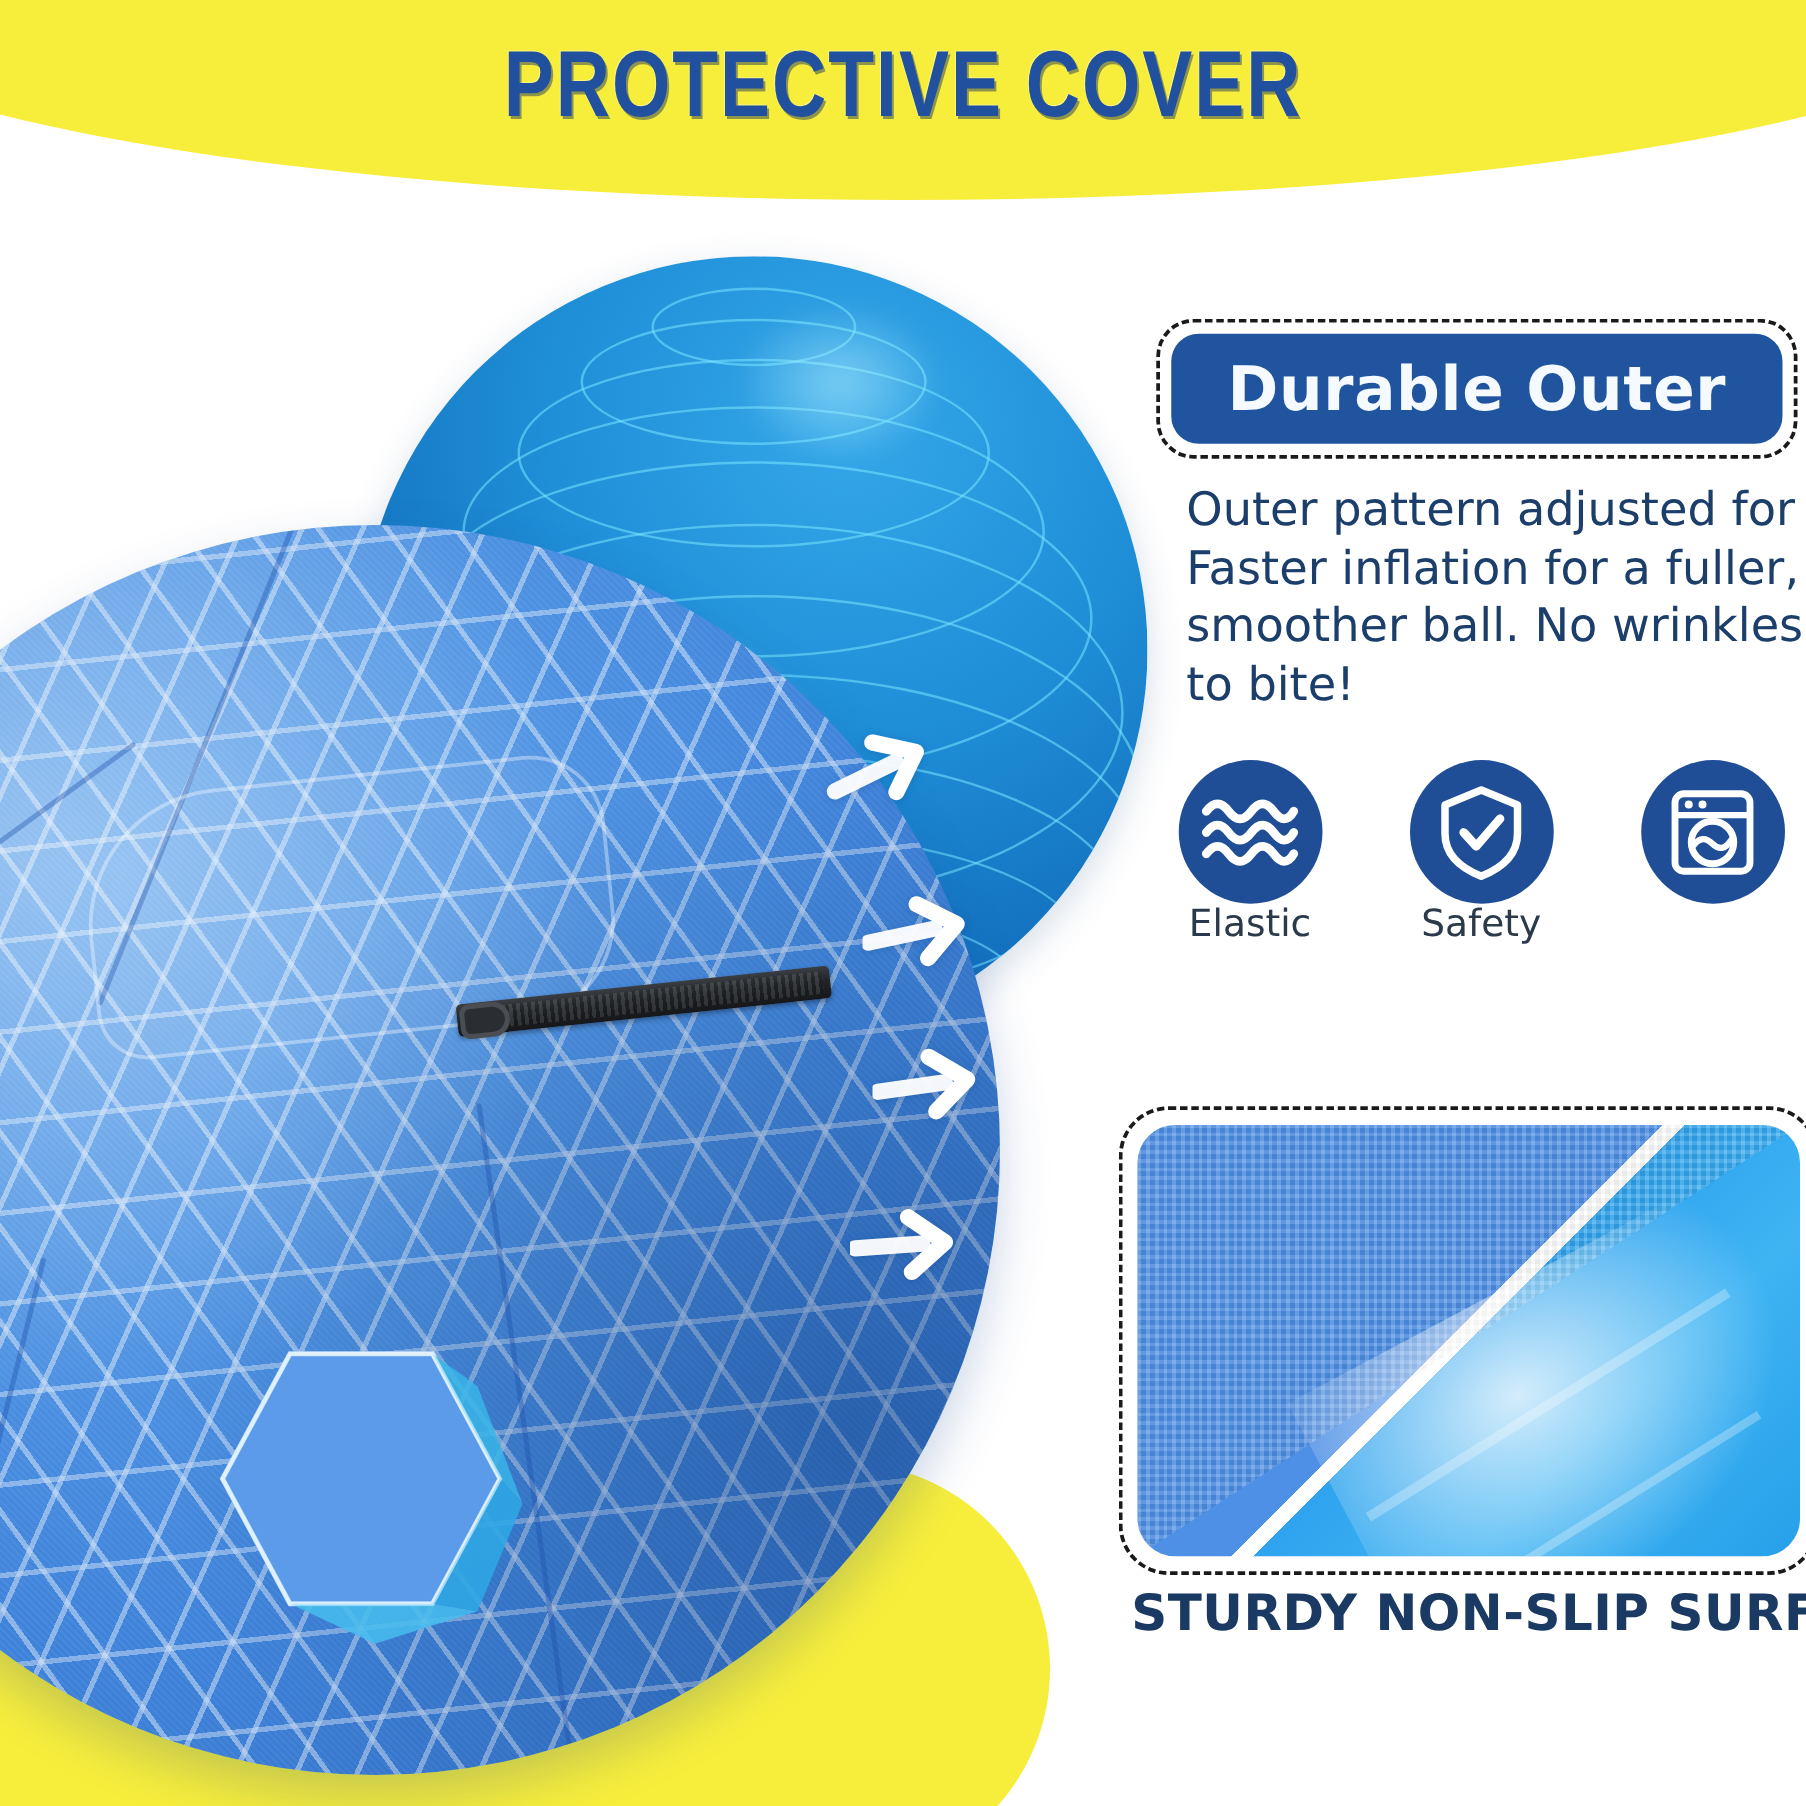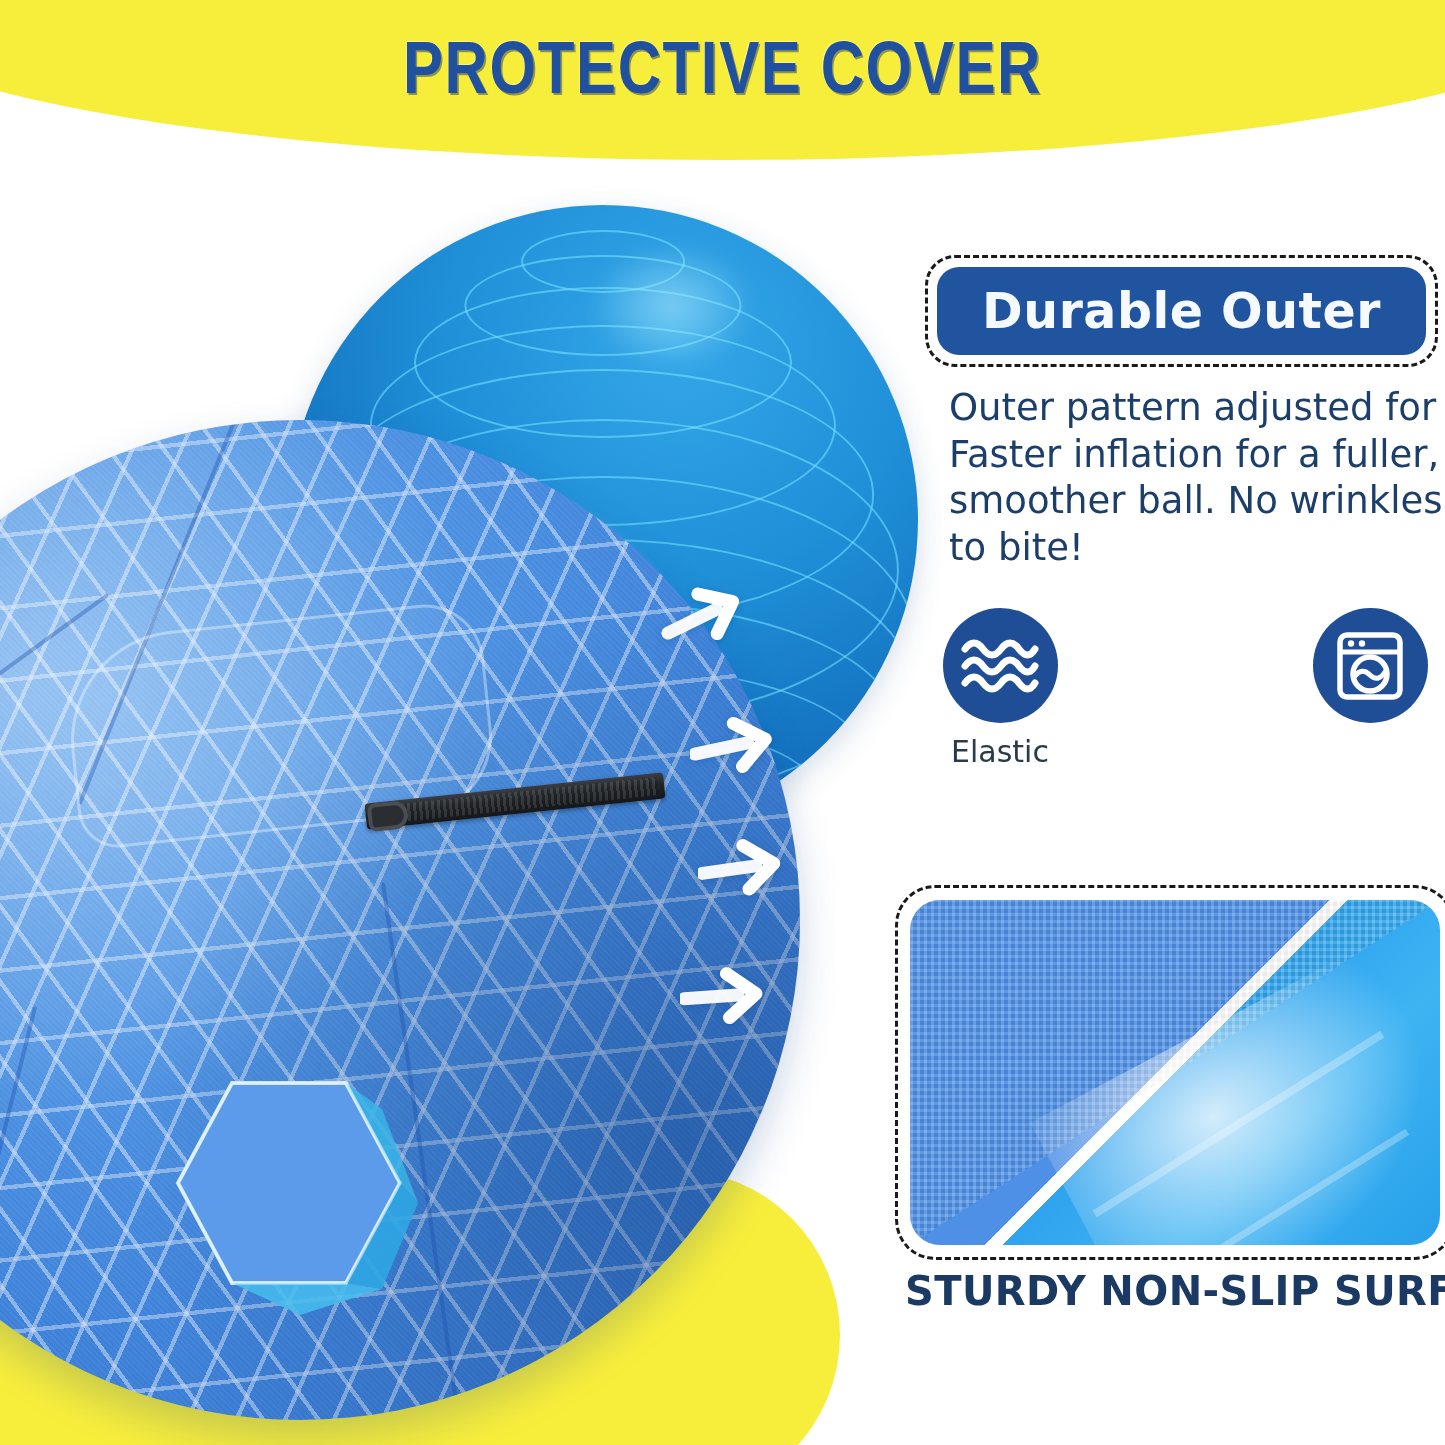--- a/index.html
+++ b/index.html
@@ -258,21 +258,21 @@
   }
   .feature { width: 150px; text-align: center; }
   .feature .circle {
     width: 115px; height: 115px;
     margin: 0 auto;
     border-radius: 50%;
     background: #1F4E96;
     display: flex; align-items: center; justify-content: center;
   }
   .feature .flabel {
-    margin-top: 12px;
+    margin-top: 0;
     color: #2B3A4A;
     font-size: 30px;
     line-height: 1.12;
     font-family: "DejaVu Sans", sans-serif;
   }
 
   
   .surface-wrap {
     position: absolute;
     left: -10px; top: 885px;
@@ -423,20 +423,29 @@
         <div class="circle">
           <svg width="78" height="66" viewBox="0 0 78 66">
             <path d="M4 16 q9 -12 18 0 t18 0 t18 0 t16 0" stroke="#ffffff" stroke-width="7" fill="none" stroke-linecap="round"></path>
             <path d="M4 33 q9 -12 18 0 t18 0 t18 0 t16 0" stroke="#ffffff" stroke-width="7" fill="none" stroke-linecap="round"></path>
             <path d="M4 50 q9 -12 18 0 t18 0 t18 0 t16 0" stroke="#ffffff" stroke-width="7" fill="none" stroke-linecap="round"></path>
           </svg>
         </div>
         <div class="flabel">Elastic</div>
       </div>
 
+      <div class="feature">
+        <div class="circle">
+          <svg width="70" height="78" viewBox="0 0 70 78">
+            <path d="M35 5 L64 17 V40 C64 58 50 68 35 74 C20 68 6 58 6 40 V17 Z" stroke="#ffffff" stroke-width="6" fill="none" stroke-linejoin="round"></path>
+            <path d="M21 39 L31 50 L50 28" stroke="#ffffff" stroke-width="7" fill="none" stroke-linecap="round" stroke-linejoin="round"></path>
+          </svg>
+        </div>
+        <div class="flabel">Safety</div>
+      </div>
 
       <div class="feature">
         <div class="circle">
           <svg width="74" height="74" viewBox="0 0 74 74">
             <rect x="7" y="6" width="60" height="62" rx="7" stroke="#ffffff" stroke-width="5.5" fill="none"></rect>
             <line x1="7" y1="23" x2="67" y2="23" stroke="#ffffff" stroke-width="5"></line>
             <circle cx="18" cy="14.5" r="3.2" fill="#ffffff"></circle>
             <circle cx="29" cy="14.5" r="3.2" fill="#ffffff"></circle>
             <circle cx="37" cy="45" r="17" stroke="#ffffff" stroke-width="5.5" fill="none"></circle>
             <path d="M22 47 q7 -9 15 -1 t15 -3" stroke="#ffffff" stroke-width="5" fill="none" stroke-linecap="round"></path>

